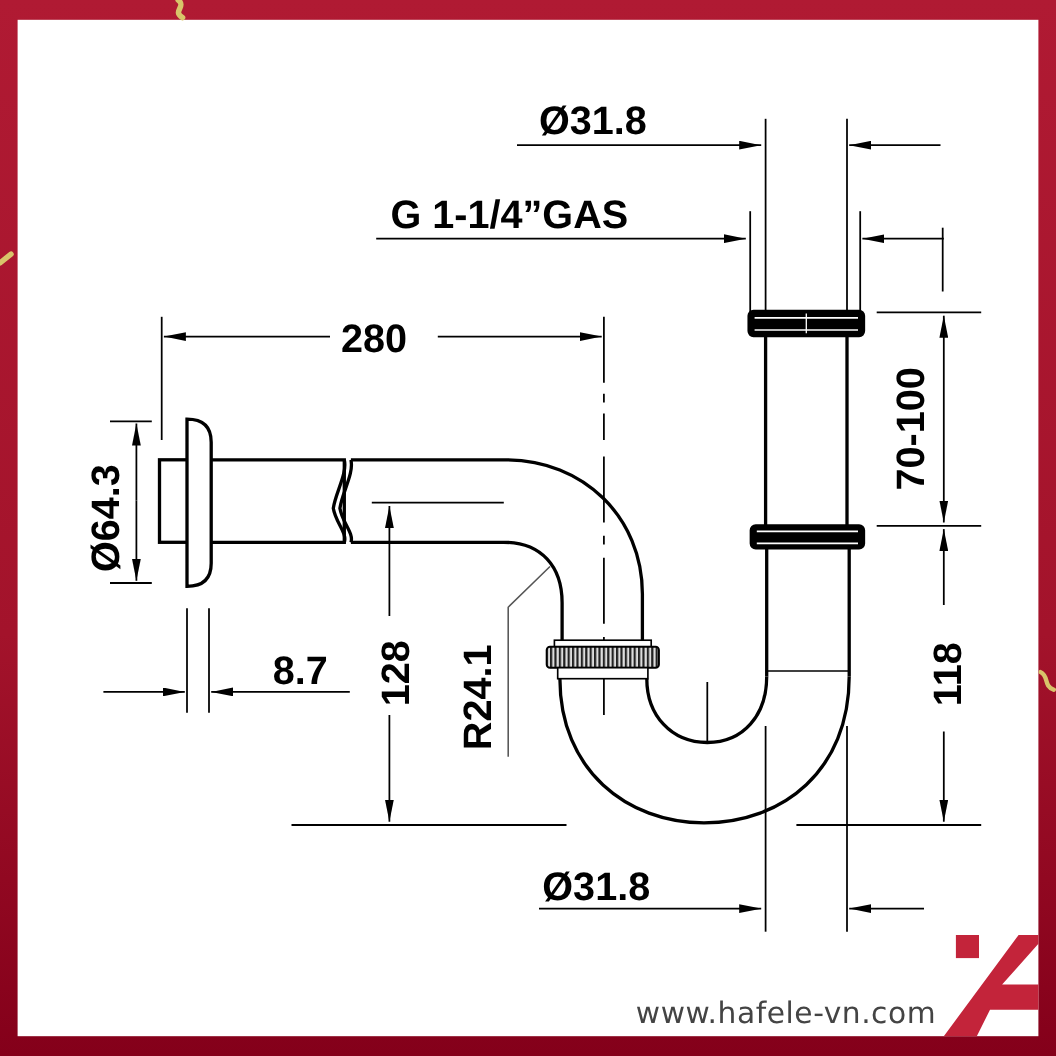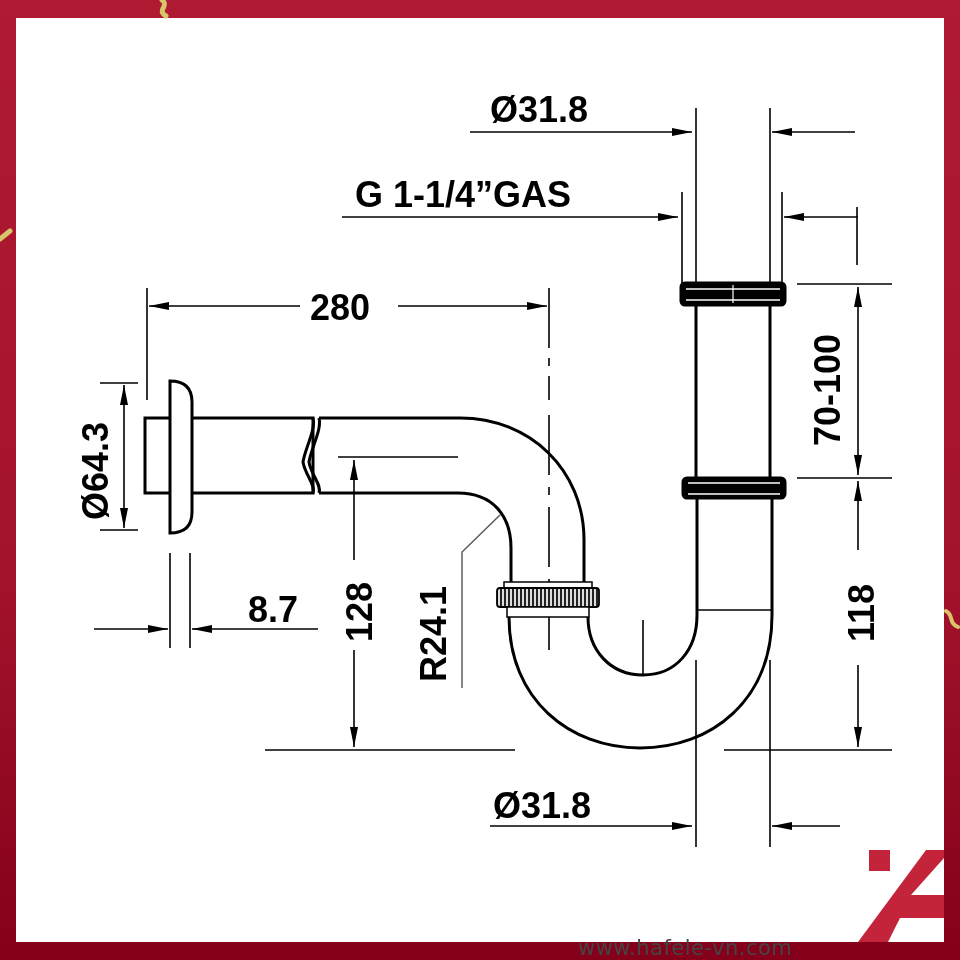--- a/index.html
+++ b/index.html
@@ -2,22 +2,22 @@
 <html><head>
 <meta charset="utf-8">
 <style>
   html, body { margin: 0; padding: 0; }
   body { width: 960px; height: 960px; position: relative; overflow: hidden;
          background: linear-gradient(180deg, #b01a33 0%, #a3132b 60%, #84001a 100%);
          font-family: "Liberation Sans", sans-serif; }
   .panel { position: absolute; left: 16px; top: 18px; width: 928px; height: 924px; background: #ffffff; }
   .drawing { position: absolute; left: 0; top: 0; width: 960px; height: 960px; }
   .lbl { font-family: "Liberation Sans", sans-serif; font-weight: bold; fill: #000; }
-  .url { position: absolute; left: 578px; top: 936px; font-family: "DejaVu Sans", sans-serif;
-         font-size: 21px; color: #444; letter-spacing: 0.5px; }
+  .url { position: absolute; left: 578px; top: 906px; font-family: "DejaVu Sans", sans-serif;
+         font-size: 27px; color: #444; letter-spacing: 0.5px; }
   .confetti { position: absolute; }
 </style>
 </head>
 <body>
 
 <div class="panel"></div>
 
 <svg class="confetti" style="left:150px;top:0" width="40" height="20">
   <path d="M12,0 C20,6 6,10 16,16" stroke="#d8c46a" stroke-width="5" fill="none" stroke-linecap="round"></path>
 </svg>

